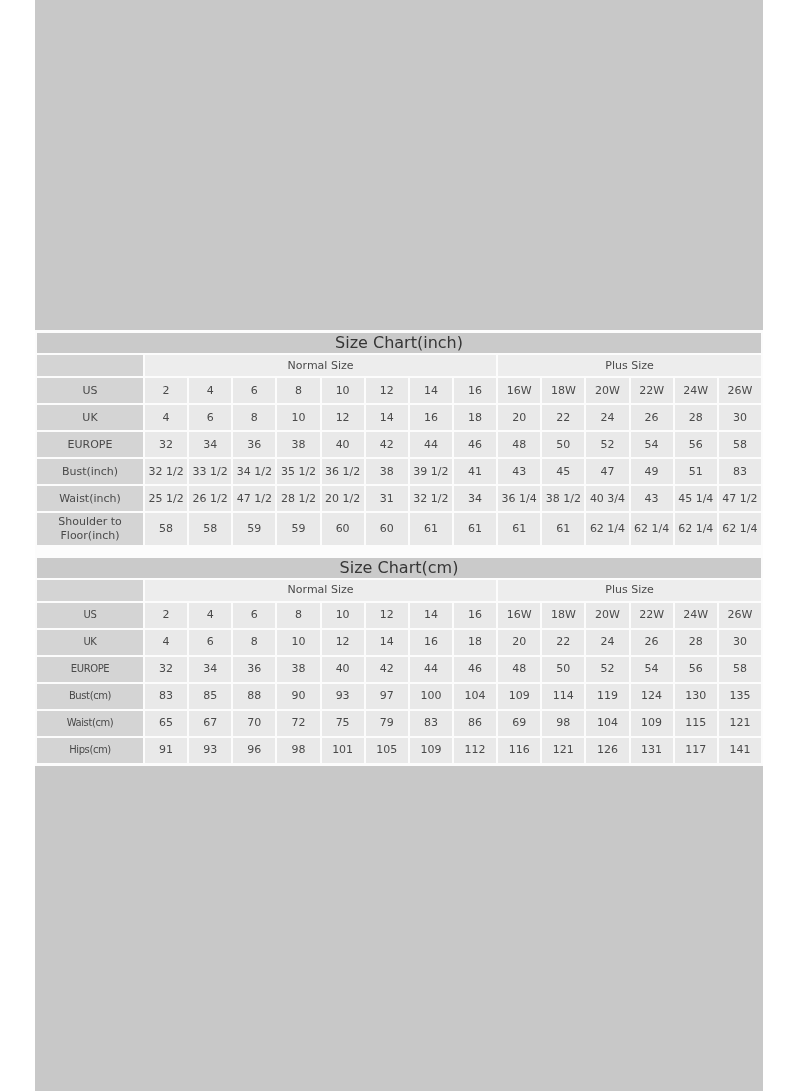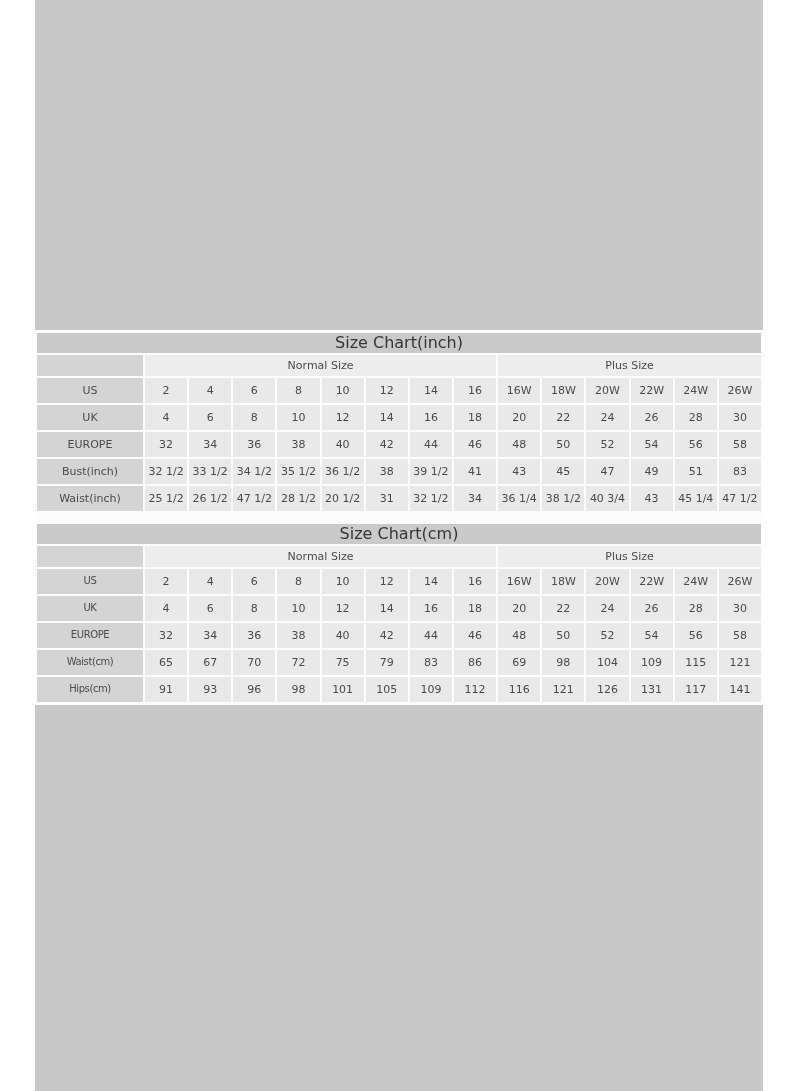--- a/index.html
+++ b/index.html
@@ -146,20 +146,37 @@
             <td class="cell">31</td>
             <td class="cell">32 1/2</td>
             <td class="cell">34</td>
             <td class="cell">36 1/4</td>
             <td class="cell">38 1/2</td>
             <td class="cell">40 3/4</td>
             <td class="cell">43</td>
             <td class="cell">45 1/4</td>
             <td class="cell">47 1/2</td>
           </tr>
+          <tr>
+            <td class="label-cell">Shoulder to Floor(inch)</td>
+            <td class="cell">58</td>
+            <td class="cell">58</td>
+            <td class="cell">59</td>
+            <td class="cell">59</td>
+            <td class="cell">60</td>
+            <td class="cell">60</td>
+            <td class="cell">61</td>
+            <td class="cell">61</td>
+            <td class="cell">61</td>
+            <td class="cell">61</td>
+            <td class="cell">62 1/4</td>
+            <td class="cell">62 1/4</td>
+            <td class="cell">62 1/4</td>
+            <td class="cell">62 1/4</td>
+          </tr>
         </tbody>
     </table>
     <table class="size-table tbl-cm">
         <colgroup>
           <col style="width: 106px;">
           <col>
           <col>
           <col>
           <col>
           <col>
@@ -227,20 +244,37 @@
             <td class="cell">44</td>
             <td class="cell">46</td>
             <td class="cell">48</td>
             <td class="cell">50</td>
             <td class="cell">52</td>
             <td class="cell">54</td>
             <td class="cell">56</td>
             <td class="cell">58</td>
           </tr>
           <tr>
+            <td class="label-cell">Bust(cm)</td>
+            <td class="cell">83</td>
+            <td class="cell">85</td>
+            <td class="cell">88</td>
+            <td class="cell">90</td>
+            <td class="cell">93</td>
+            <td class="cell">97</td>
+            <td class="cell">100</td>
+            <td class="cell">104</td>
+            <td class="cell">109</td>
+            <td class="cell">114</td>
+            <td class="cell">119</td>
+            <td class="cell">124</td>
+            <td class="cell">130</td>
+            <td class="cell">135</td>
+          </tr>
+          <tr>
             <td class="label-cell">Waist(cm)</td>
             <td class="cell">65</td>
             <td class="cell">67</td>
             <td class="cell">70</td>
             <td class="cell">72</td>
             <td class="cell">75</td>
             <td class="cell">79</td>
             <td class="cell">83</td>
             <td class="cell">86</td>
             <td class="cell">69</td>

